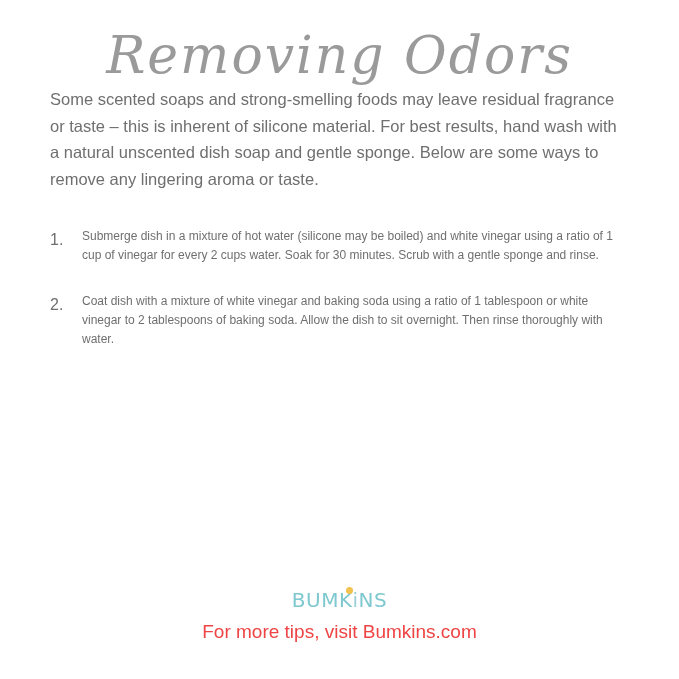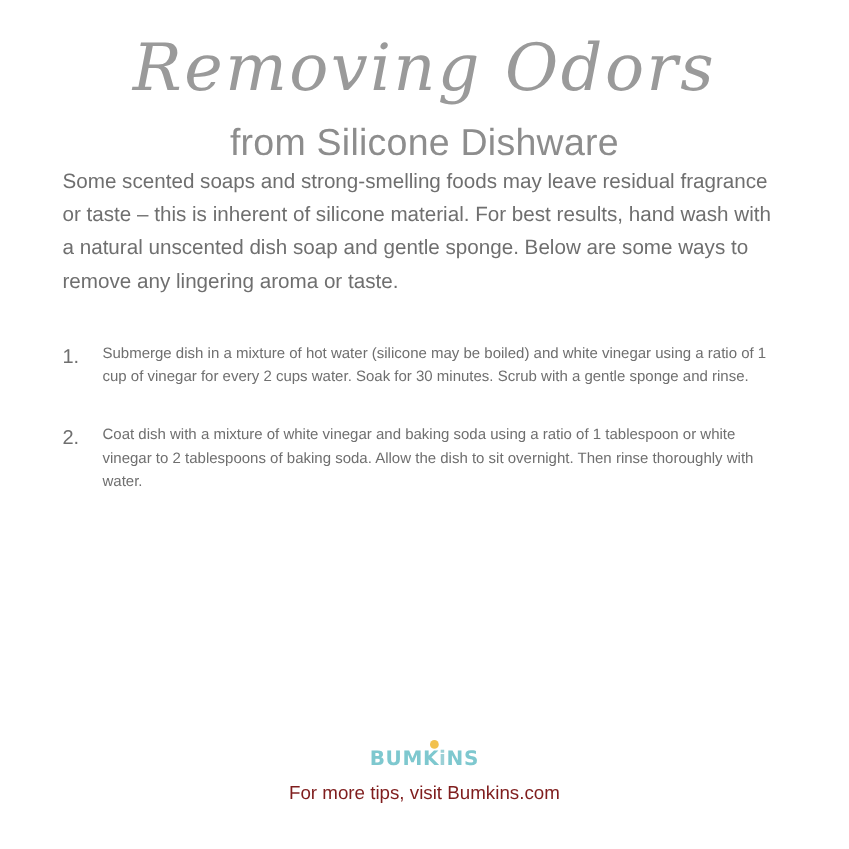--- a/index.html
+++ b/index.html
@@ -73,54 +73,53 @@
   }
   .footer {
     position: absolute;
     left: 0;
     right: 0;
     bottom: 36px;
     text-align: center;
   }
   .brand {
     font-family: "DejaVu Sans", sans-serif;
-    font-weight: 700;
-    font-size: 16px;
+    font-weight: 400;
+    font-size: 20px;
     letter-spacing: 0.5px;
     color: #7ec8cf;
     display: inline-block;
   }
   .brand .b-i {
     color: #9bd0d6;
   }
   .brand .dot {
     display: inline-block;
     width: 7px;
     height: 7px;
     border-radius: 50%;
     background: #f2c14e;
     position: relative;
     top: -13px;
     left: -13px;
     margin-right: -7px;
   }
   .footer-note {
     margin-top: 9px;
-    font-size: 15px;
-    color: #7f1d1d;
+    font-size: 19px;
+    color: #ef4444;
   }
 </style>
 </head>
 <body>
 
 <div class="page">
 
   <div class="title-block">
     <div class="title-script">Removing Odors</div>
-    <div class="title-sub">from Silicone Dishware</div>
   </div>
 
   <div class="intro">Some scented soaps and strong-smelling foods may leave residual fragrance or taste – this is inherent of silicone material. For best results, hand wash with a natural unscented dish soap and gentle sponge. Below are some ways to remove any lingering aroma or taste.</div>
 
   <div class="steps">
     <div class="step">
       <div class="step-num">1.</div>
       <div class="step-text">Submerge dish in a mixture of hot water (silicone may be boiled) and white vinegar using a ratio of 1 cup of vinegar for every 2 cups water. Soak for 30 minutes. Scrub with a gentle sponge and rinse.</div>
     </div>
     <div class="step">

